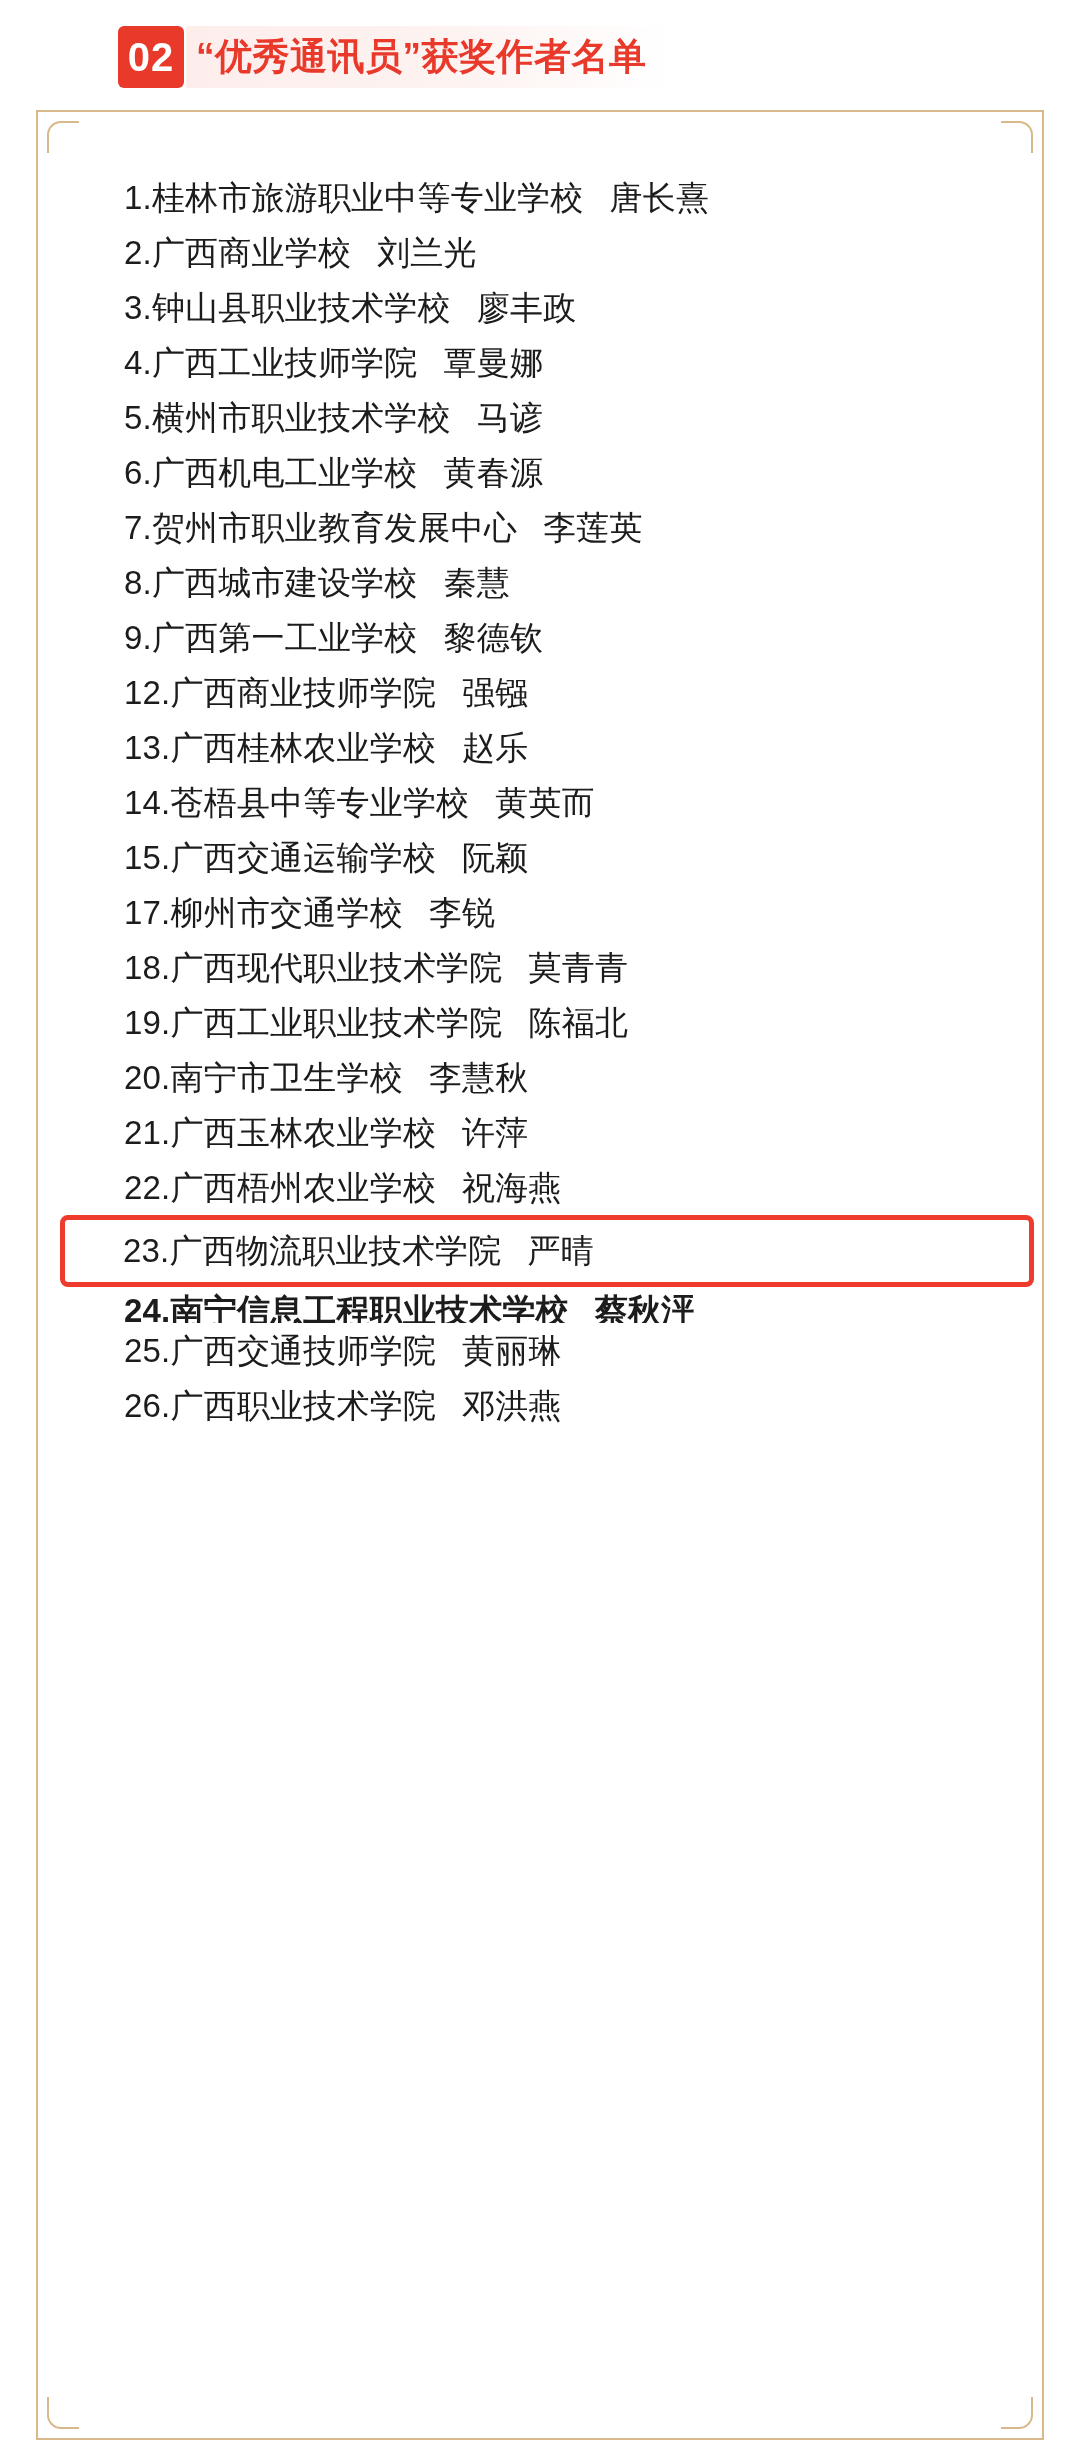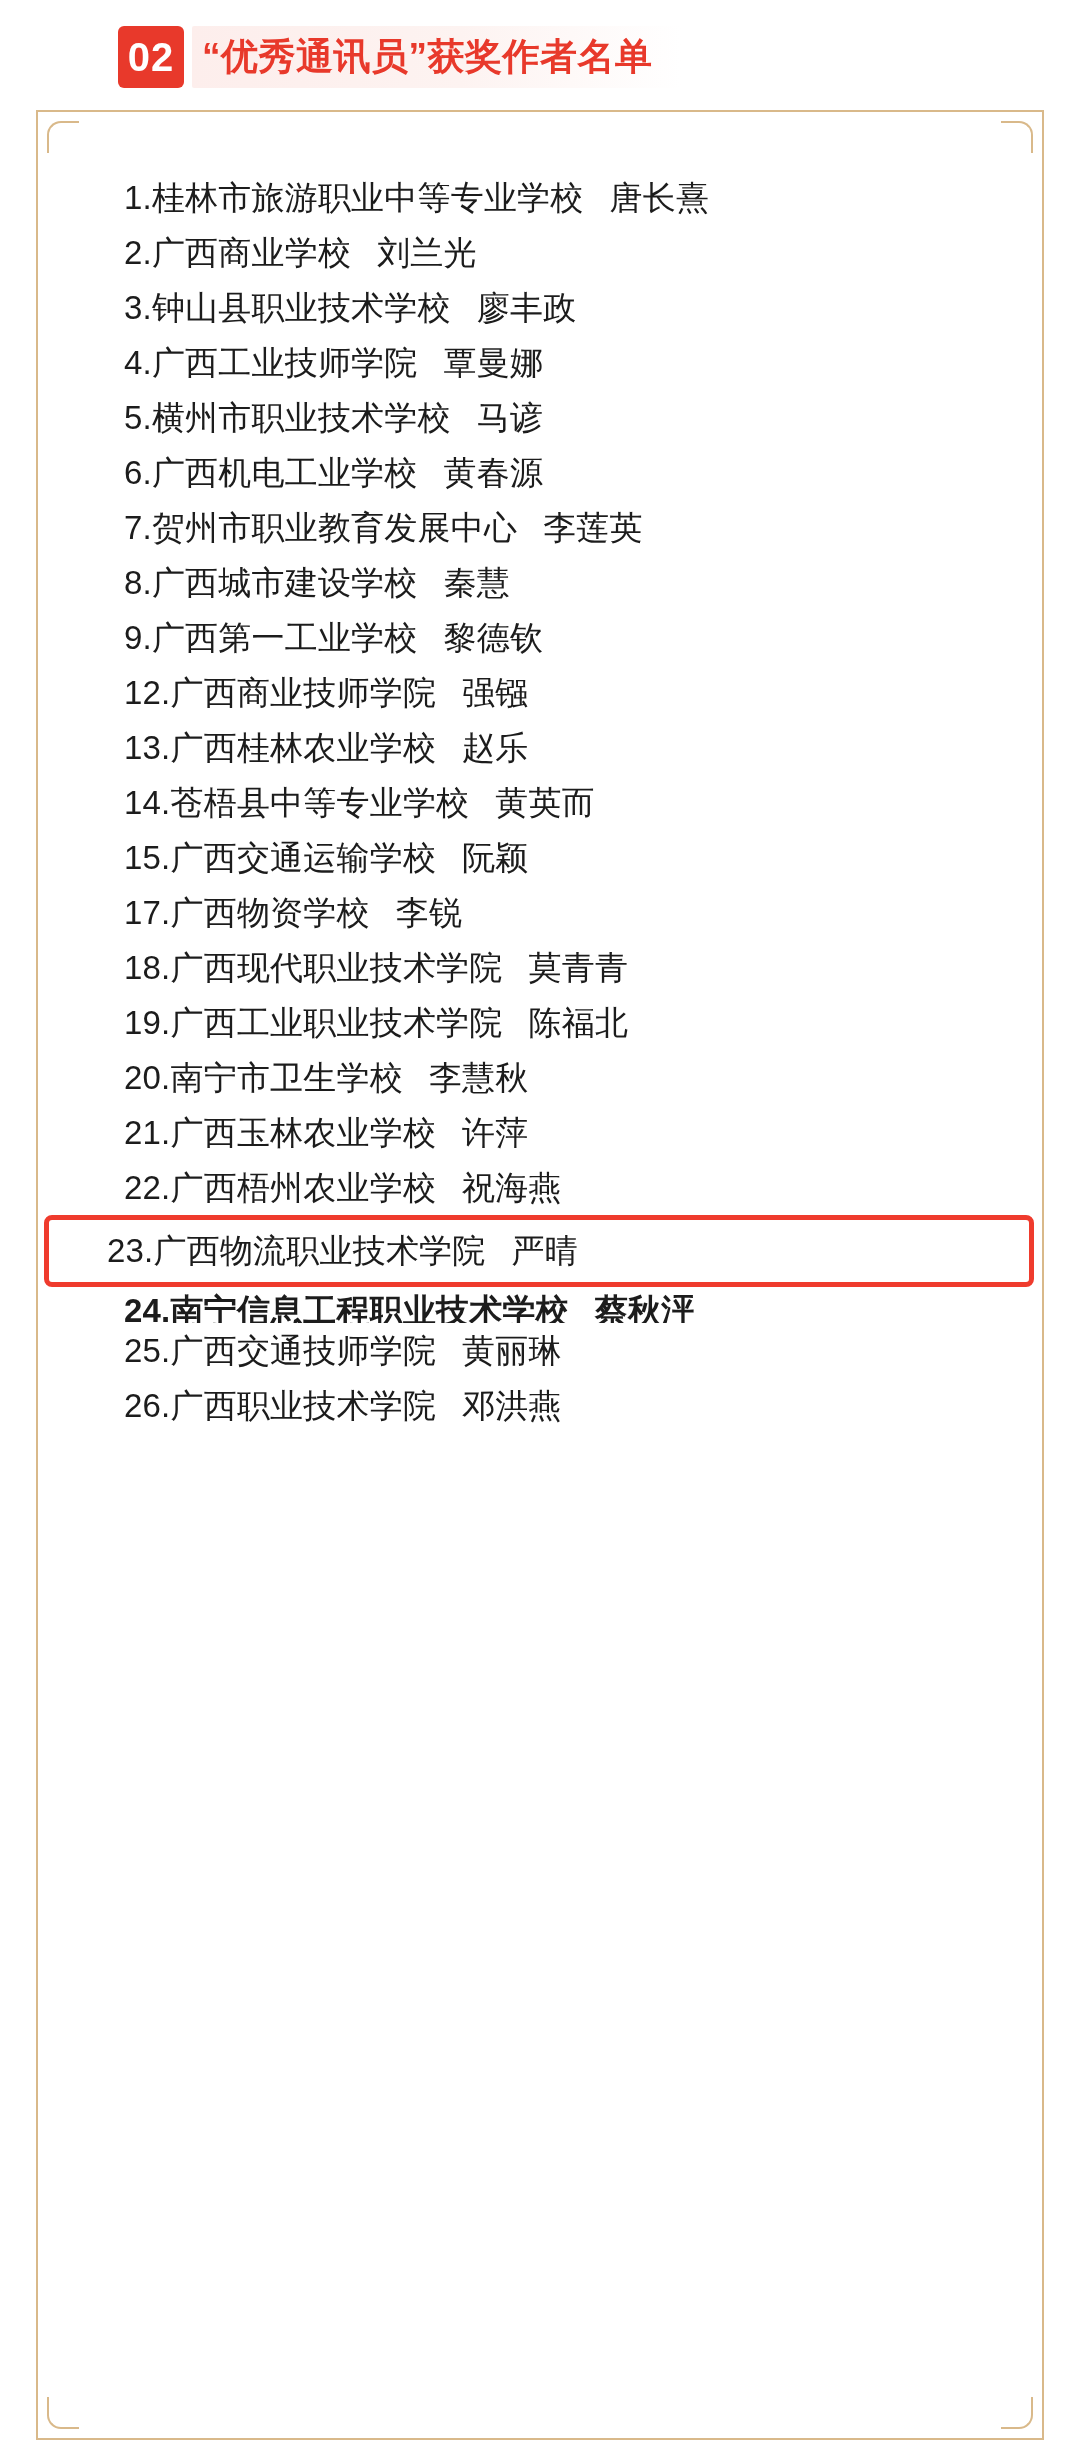--- a/index.html
+++ b/index.html
@@ -38,21 +38,21 @@
     color: #ffffff;
     font-size: 40px;
     font-weight: bold;
     display: flex;
     align-items: center;
     justify-content: center;
     letter-spacing: 1px;
     flex: 0 0 auto;
   }
   .header-title-wrap {
-    margin-left: 8px;
+    margin-left: 2px;
     background: linear-gradient(to right, #fdeeec 0%, #fdf3f1 55%, #ffffff 100%);
     height: 62px;
     display: flex;
     align-items: center;
     padding: 0 28px 0 10px;
     border-radius: 2px;
     flex: 0 0 auto;
   }
   .header-title {
     font-size: 37px;
@@ -100,21 +100,21 @@
     position: relative;
     box-sizing: border-box;
   }
   .idx { }
   .school { }
   .sep { display: inline-block; width: 26px; }
   .name { }
 
   
   .list-item.highlight {
-    margin-left: 6px;
+    margin-left: 22px;
     margin-right: 8px;
     padding-left: 58px;
     border: 5px solid #ef3b2d;
     border-radius: 8px;
     line-height: 62px;
     height: 72px;
     display: flex;
     align-items: center;
     background: #ffffff;
   }
@@ -151,21 +151,21 @@
         <li class="list-item"><span class="idx">4.</span><span class="school">广西工业技师学院</span><span class="sep"></span><span class="name">覃曼娜</span></li>
         <li class="list-item"><span class="idx">5.</span><span class="school">横州市职业技术学校</span><span class="sep"></span><span class="name">马谚</span></li>
         <li class="list-item"><span class="idx">6.</span><span class="school">广西机电工业学校</span><span class="sep"></span><span class="name">黄春源</span></li>
         <li class="list-item"><span class="idx">7.</span><span class="school">贺州市职业教育发展中心</span><span class="sep"></span><span class="name">李莲英</span></li>
         <li class="list-item"><span class="idx">8.</span><span class="school">广西城市建设学校</span><span class="sep"></span><span class="name">秦慧</span></li>
         <li class="list-item"><span class="idx">9.</span><span class="school">广西第一工业学校</span><span class="sep"></span><span class="name">黎德钦</span></li>
         <li class="list-item"><span class="idx">12.</span><span class="school">广西商业技师学院</span><span class="sep"></span><span class="name">强镪</span></li>
         <li class="list-item"><span class="idx">13.</span><span class="school">广西桂林农业学校</span><span class="sep"></span><span class="name">赵乐</span></li>
         <li class="list-item"><span class="idx">14.</span><span class="school">苍梧县中等专业学校</span><span class="sep"></span><span class="name">黄英而</span></li>
         <li class="list-item"><span class="idx">15.</span><span class="school">广西交通运输学校</span><span class="sep"></span><span class="name">阮颖</span></li>
-        <li class="list-item"><span class="idx">17.</span><span class="school">广西物资学校</span><span class="sep"></span><span class="name">李锐</span></li>
+        <li class="list-item"><span class="idx">17.</span><span class="school">柳州市交通学校</span><span class="sep"></span><span class="name">李锐</span></li>
         <li class="list-item"><span class="idx">18.</span><span class="school">广西现代职业技术学院</span><span class="sep"></span><span class="name">莫青青</span></li>
         <li class="list-item"><span class="idx">19.</span><span class="school">广西工业职业技术学院</span><span class="sep"></span><span class="name">陈福北</span></li>
         <li class="list-item"><span class="idx">20.</span><span class="school">南宁市卫生学校</span><span class="sep"></span><span class="name">李慧秋</span></li>
         <li class="list-item"><span class="idx">21.</span><span class="school">广西玉林农业学校</span><span class="sep"></span><span class="name">许萍</span></li>
         <li class="list-item"><span class="idx">22.</span><span class="school">广西梧州农业学校</span><span class="sep"></span><span class="name">祝海燕</span></li>
         <li class="list-item highlight">
           <span class="idx">23.</span>
           <span class="school">广西物流职业技术学院</span>
           <span class="sep"></span>
           <span class="name">严晴</span>

